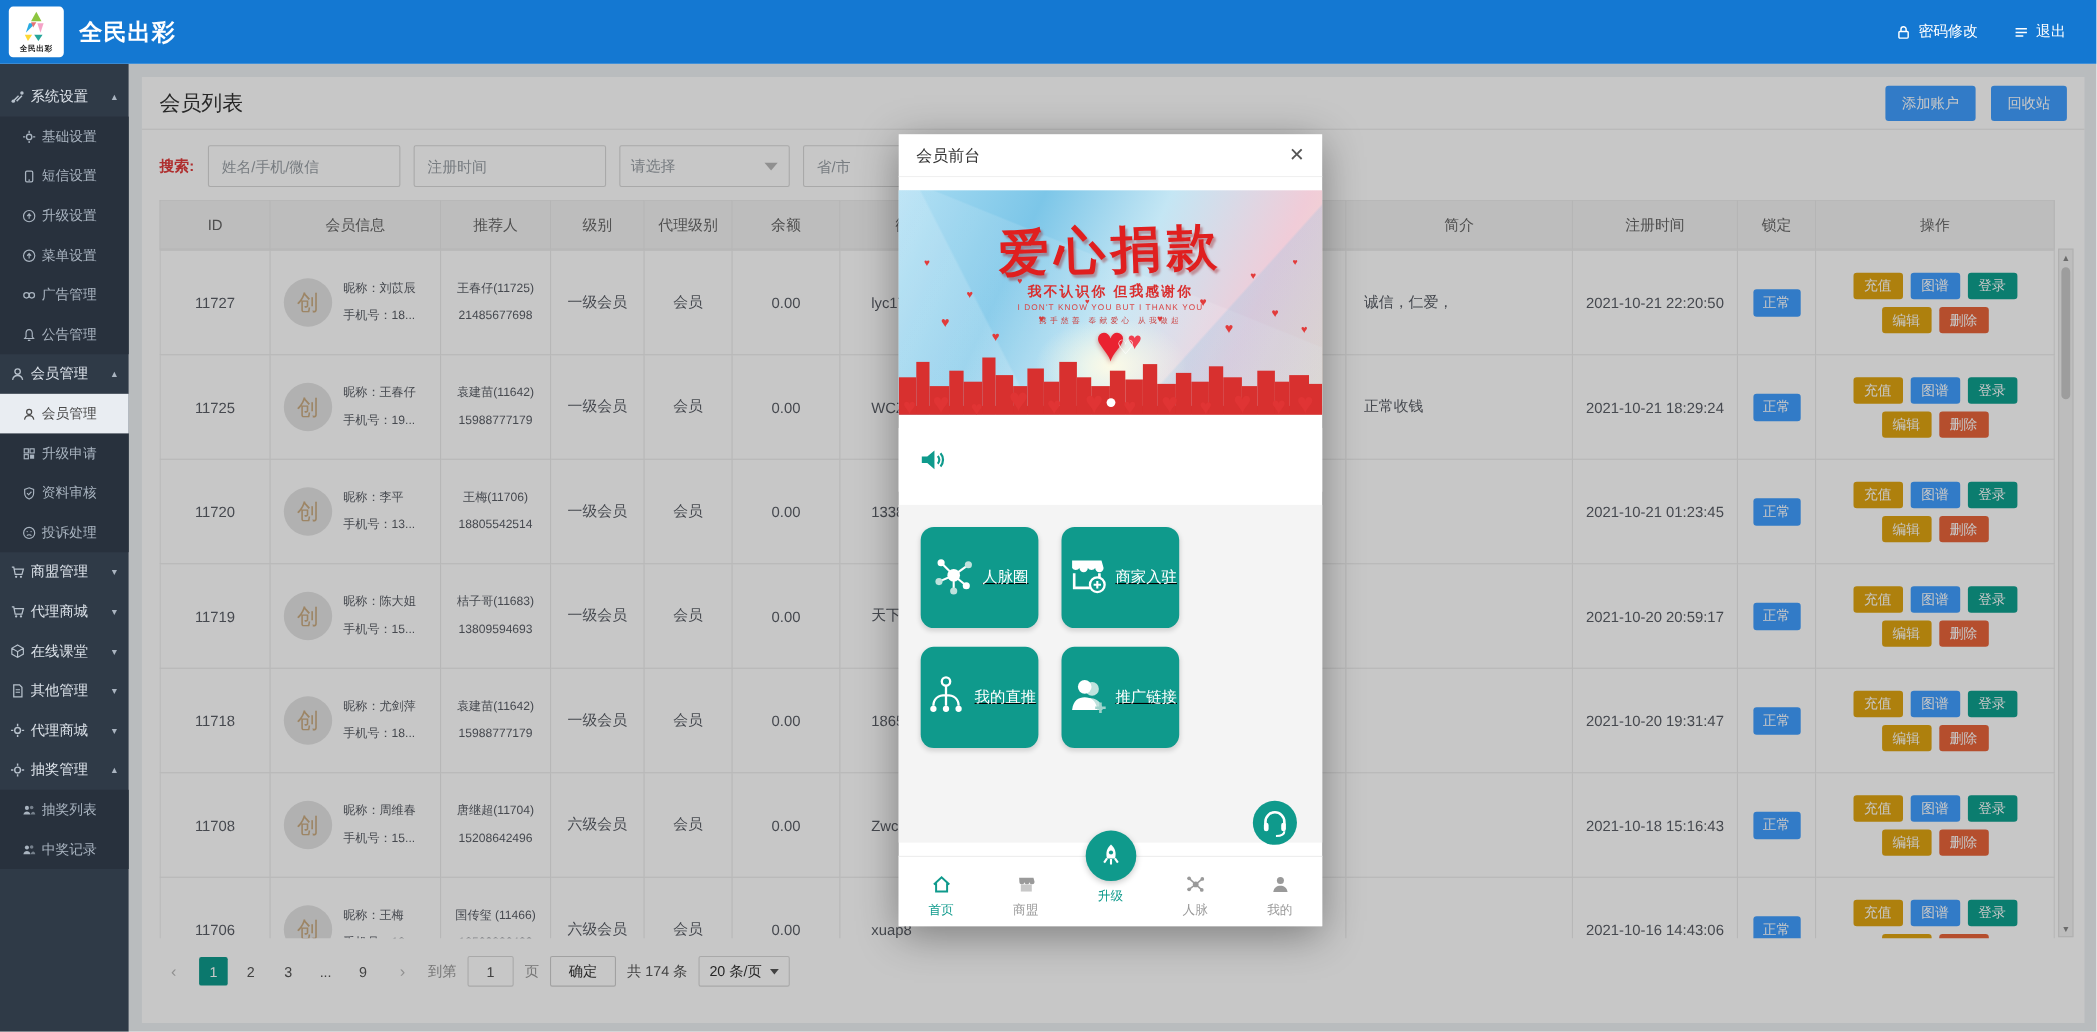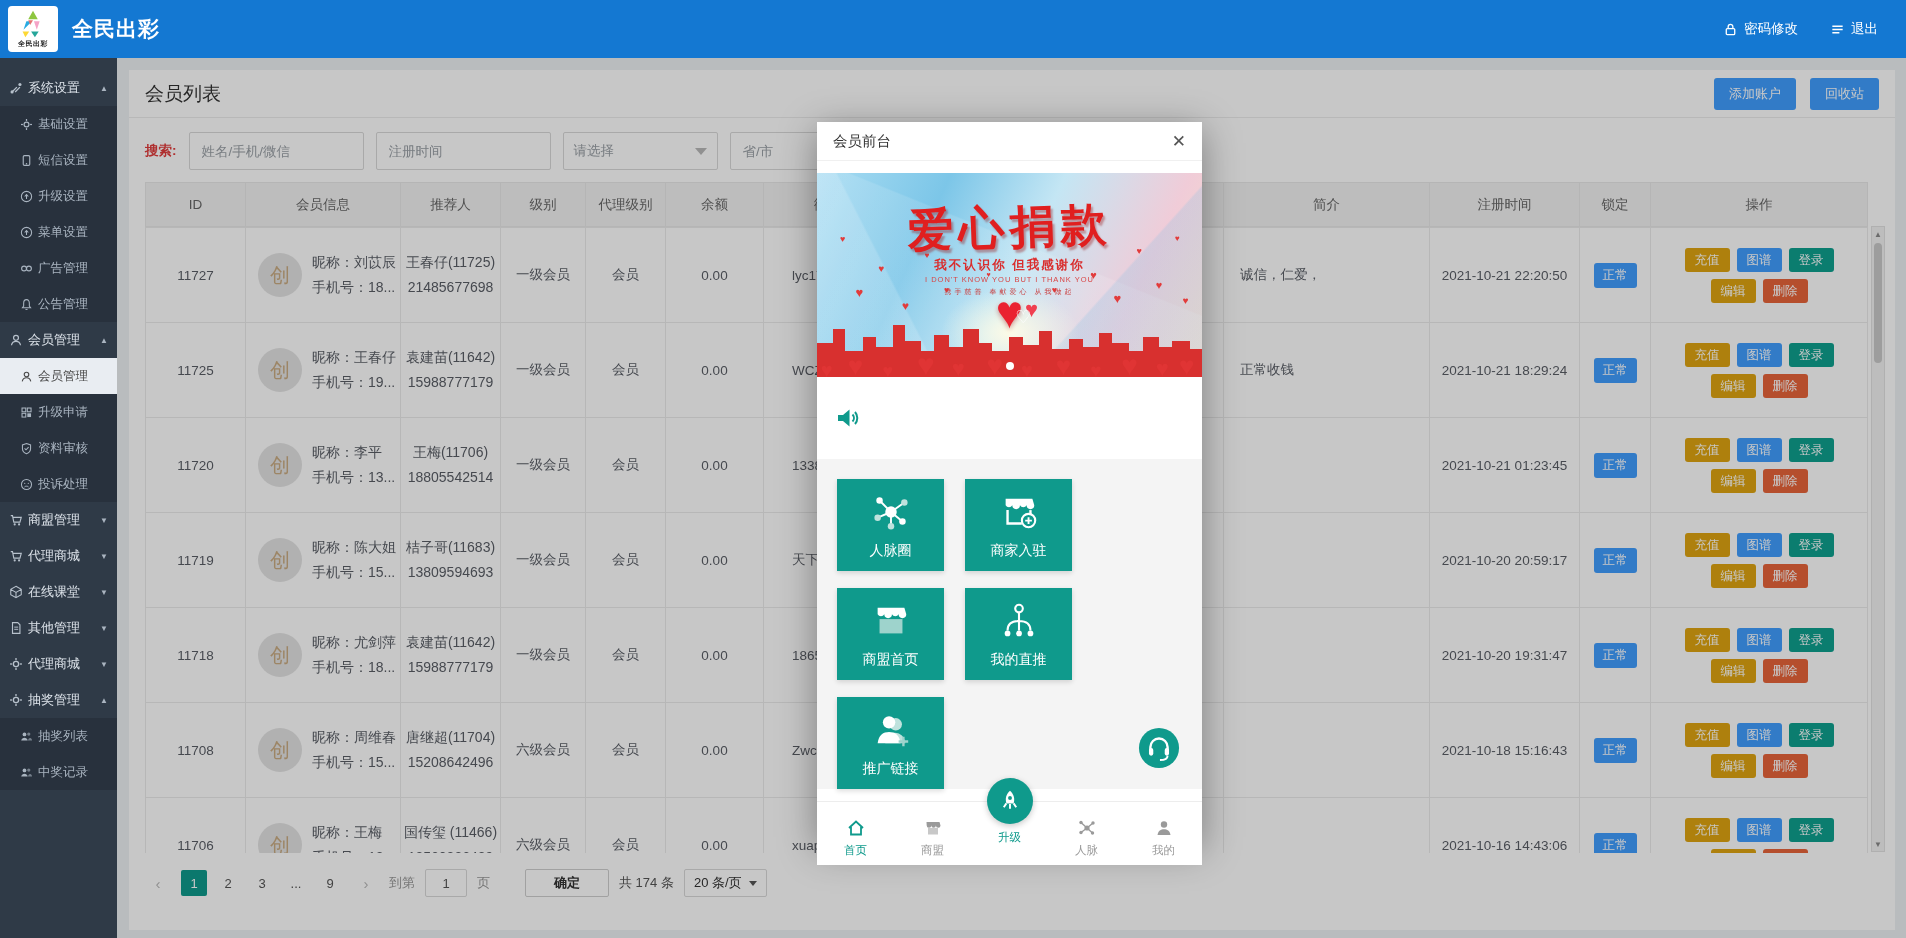--- a/index.html
+++ b/index.html
@@ -61,21 +61,21 @@
     border:1px solid #e8e8e8; }
   td { border:1px solid #ebebeb; text-align:center; padding:0; background:#fff; }
   .tbody-wrap { height:626px; overflow:hidden; }
   tbody tr { height:95px; }
   th.al { text-align:left; padding-left:50px; }
   td.wechat-c { text-align:left; padding-left:28px; }
   td.intro-c { text-align:left; padding-left:16px; }
   .member-cell { display:flex; align-items:center; gap:10px; padding-left:12px; text-align:left; }
   .avatar { width:44px; height:44px; border-radius:50%; background:#e3e3e3; color:#c9ab82;
     display:flex; align-items:center; justify-content:center; font-size:20px; flex:none; }
-  .m-lines div, .ref-lines div { line-height:25px; font-size:14px; }
+  .m-lines div, .ref-lines div { line-height:25px; font-size:11px; }
   .badge { display:inline-block; background:#409eff; color:#fff; font-size:12.5px;
     padding:4px 9px; border-radius:3px; }
   .acts { display:flex; flex-wrap:wrap; justify-content:center; gap:7px; padding:16px 30px; }
   .abtn { width:45px; height:24px; line-height:24px; color:#fff; font-size:12.5px;
     border-radius:3px; border:none; cursor:pointer; padding:0; text-align:center; }
   .abtn.gold { background:#dfa511; } .abtn.blue { background:#409eff; }
   .abtn.teal { background:#0fa08f; } .abtn.red { background:#e8643a; }
 
   .vscroll { position:absolute; left:1726px; top:44px; width:14px; height:626px;
     background:#f3f3f3; border:1px solid #e2e2e2; }
@@ -88,22 +88,22 @@
   
   .pagination { display:flex; align-items:center; gap:10px; margin:16px 16px;
     font-size:13px; color:#555; }
   .pg-btn { min-width:26px; height:26px; display:flex; align-items:center;
     justify-content:center; cursor:pointer; }
   .pg-arrow { color:#b9b9b9; font-size:15px; }
   .pg-active { background:#0f9a8c; color:#fff; border-radius:2px; }
   .jump-label { color:#999; }
   .jump-input { width:42px; height:28px; border:1px solid #d9d9d9; text-align:center;
     font-size:13px; color:#555; border-radius:2px; }
-  .confirm-btn { height:28px; padding:0 28px; background:#fff; border:1px solid #cfcfcf;
-    border-radius:2px; font-size:13px; color:#333; font-weight:bold; cursor:pointer;margin-left:25px; }
+  .confirm-btn { height:28px; padding:0 16px; background:#fff; border:1px solid #cfcfcf;
+    border-radius:2px; font-size:13px; color:#333; font-weight:normal; cursor:pointer; }
   .pp-select { height:28px; border:1px solid #d9d9d9; display:flex; align-items:center;
     gap:7px; padding:0 9px; background:#fff; border-radius:2px; cursor:pointer; color:#333; }
   .pp-caret { width:0; height:0; border-left:4.5px solid transparent;
     border-right:4.5px solid transparent; border-top:5.5px solid #555; }
 
   .dim { position:absolute; left:117px; top:58px; right:0; bottom:0;
     background:rgba(0,0,0,0.22); z-index:15; }
 
   
   .modal { position:absolute; left:817px; top:122px; width:385px; height:720px; background:#fff;
@@ -137,23 +137,23 @@
   .big-heart { position:absolute; font-size:46px; color:#ea2230; left:50%; top:112px;
     transform:translateX(-50%); text-shadow:0 2px 5px rgba(150,0,0,.4); z-index:4; }
   .big-heart2 { position:absolute; font-size:22px; color:#f04050; left:54%; top:124px; z-index:5; }
   .white-heart { position:absolute; font-size:18px; color:#fff; left:51.5%; top:133px; z-index:6; }
   .carousel-dot { position:absolute; bottom:7px; left:50%; transform:translateX(-50%);
     width:8px; height:8px; border-radius:50%; background:#fff; z-index:6; }
   .speaker-strip { height:58px; background:#fff; display:flex; align-items:center;
     padding-left:18px; flex:none; }
   .modal-body { flex:1; background:#f4f4f4; position:relative; padding-top:20px; }
   .tile-grid { display:flex; flex-wrap:wrap; gap:17px 21px; padding:0 20px; }
-  .tile { width:107px; height:92px; background:#0f9a8c; border-radius:0; display:flex;
-    flex-direction:column; align-items:center; justify-content:center; gap:5px;
-    cursor:pointer; box-shadow:0 2px 5px rgba(0,0,0,.14); }
+  .tile { width:107px; height:92px; background:#0f9a8c; border-radius:12px; display:flex;
+    flex-direction:row; align-items:center; justify-content:center; gap:5px;
+    cursor:pointer; box-shadow:0 2px 5px rgba(0,0,0,.14);text-decoration:underline; }
   .tile svg { width:42px; height:42px; }
   .tile-label { color:#fff; font-size:14px; }
   .float-btn { position:absolute; right:22px; top:605px; width:42px; height:42px;
     cursor:pointer; z-index:5; }
   .bottom-nav { height:64px; background:#fff; border-top:1px solid #ededed; display:flex;
     align-items:flex-end; padding-bottom:7px; flex:none; }
   .nav-item { flex:1; display:flex; flex-direction:column; align-items:center; gap:3px;
     font-size:11.5px; color:#9a9a9a; cursor:pointer; }
   .nav-item svg { width:20px; height:20px; }
   .nav-item.active { color:#0f9a8c; }
@@ -864,27 +864,20 @@
                 <path d="M8 8 H36 L38 15 a4 4 0 0 1 -8 0 a4 4 0 0 1 -7 0 a4 4 0 0 1 -8 0 a4 4 0 0 1 -7 0 Z" fill="#fff"></path>
                 <path d="M10 20 V34 H25" fill="none" stroke="#fff" stroke-width="2.5"></path>
                 <path d="M34 20 V24" stroke="#fff" stroke-width="2.5"></path>
                 <circle cx="32" cy="31" r="7" fill="none" stroke="#fff" stroke-width="2.2"></circle>
                 <path d="M32 27.5 V34.5 M28.5 31 H35.5" stroke="#fff" stroke-width="2"></path>
               </svg></span>
             <div class="tile-label">商家入驻</div>
           </div>
           <div class="tile">
             <span><svg viewBox="0 0 44 44" width="42" height="42">
-                <path d="M8 8 H36 L38 15 a4 4 0 0 1 -8 0 a4 4 0 0 1 -7 0 a4 4 0 0 1 -8 0 a4 4 0 0 1 -7 0 Z" fill="#fff"></path>
-                <rect x="10" y="20" width="24" height="15" fill="#9ed3cc"></rect>
-              </svg></span>
-            <div class="tile-label">商盟首页</div>
-          </div>
-          <div class="tile">
-            <span><svg viewBox="0 0 44 44" width="42" height="42">
                 <circle cx="22" cy="9" r="4" fill="none" stroke="#fff" stroke-width="2.2"></circle>
                 <path d="M22 13 V22 M22 22 C14 22 10 26 10 32 M22 22 C30 22 34 26 34 32 M22 22 V32" fill="none" stroke="#fff" stroke-width="2.2"></path>
                 <circle cx="10" cy="35" r="3" fill="#fff"></circle>
                 <circle cx="22" cy="35" r="3" fill="#fff"></circle>
                 <circle cx="34" cy="35" r="3" fill="#fff"></circle>
               </svg></span>
             <div class="tile-label">我的直推</div>
           </div>
           <div class="tile">
             <span><svg viewBox="0 0 44 44" width="42" height="42">

